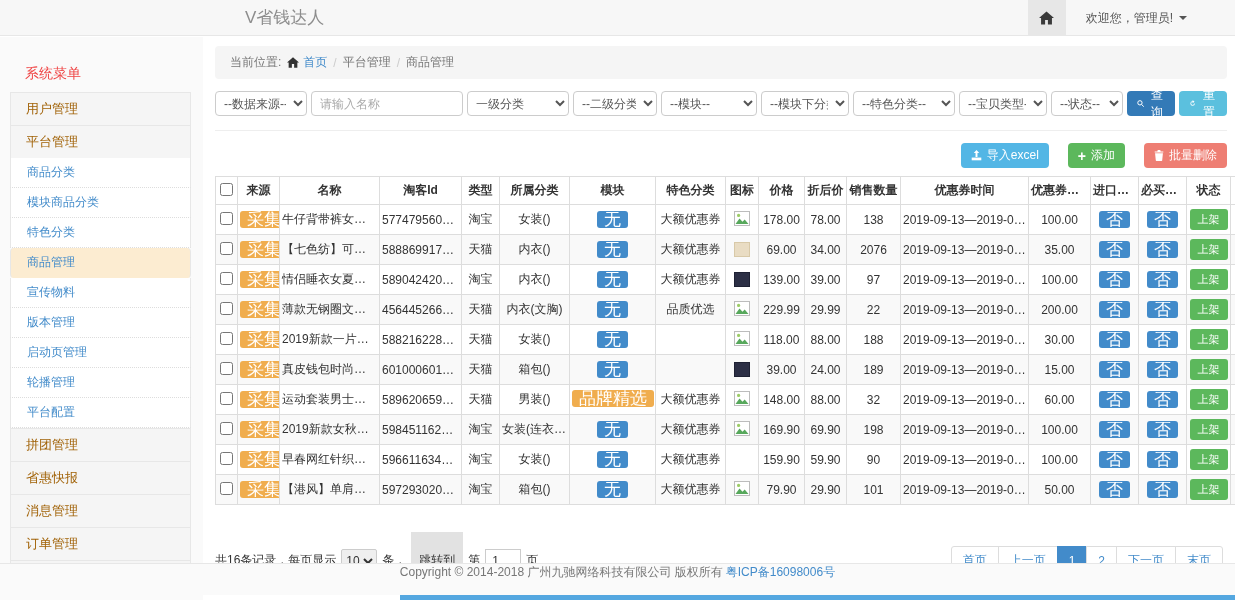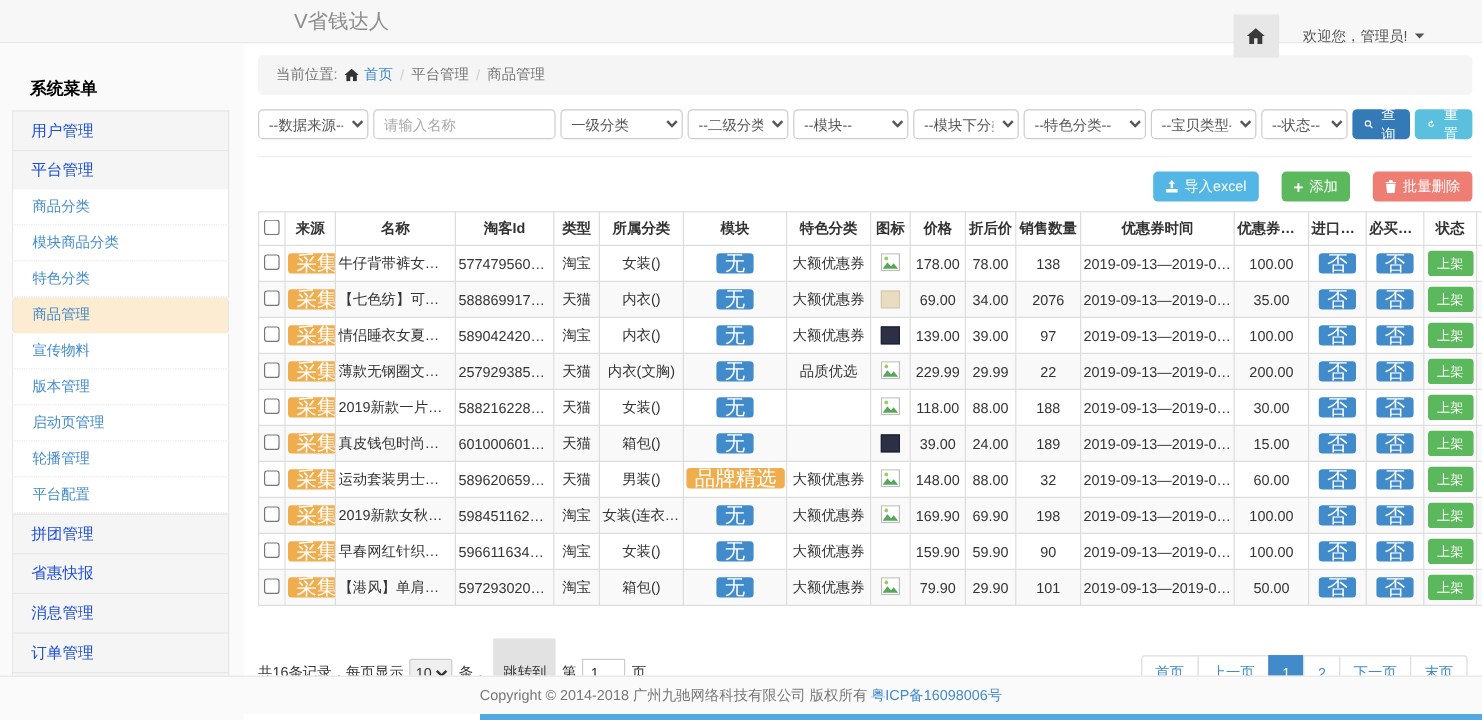--- a/index.html
+++ b/index.html
@@ -5,29 +5,29 @@
   * { box-sizing: border-box; margin: 0; padding: 0; }
   html,body { width:1235px; height:600px; }
   body {
     position: relative;
     font-family: "Liberation Sans", "DejaVu Sans", sans-serif;
     font-size: 12px; color:#333; background:#fff; overflow:hidden;
   }
   
   .topbar { position:absolute; top:0; left:0; right:0; height:36px; background:#f7f7f7; border-bottom:1px solid #e7e7e7; z-index:6; }
   .brand { position:absolute; left:245px; top:0; line-height:36px; font-size:17px; color:#8d8d8d; }
-  .topbar-right { position:absolute; right:0; top:0; height:36px; display:flex; align-items:center;margin-top:12px; }
+  .topbar-right { position:absolute; right:0; top:0; height:36px; display:flex; align-items:center; }
   .home-btn { width:38px; height:36px; background:#e7e7e7; display:flex; align-items:center; justify-content:center; cursor:pointer; }
   .welcome { padding:0 48px 0 20px; color:#555; display:flex; align-items:center; gap:6px; cursor:pointer; }
   .caret-down { width:0; height:0; border-left:4px solid transparent; border-right:4px solid transparent; border-top:4px solid #555; }
   
   .side-region { position:absolute; left:0; top:37px; width:203px; bottom:0; background:#fafafa; }
   .sidebar { position:absolute; left:10px; top:58px; width:181px; z-index:2; }
-  .sb-title { padding:7px 15px 9px; color:#000000; font-weight:bold; font-size:14px; background:#fafafa; }
-  .sb-group { padding:7px 15px; background:#f5f5f5; border:1px solid #e7e7e7; border-bottom:none; color:#1d4ed8; font-size:13px; cursor:pointer; }
+  .sb-title { padding:7px 15px 9px; color:#ef4444; font-weight:normal; font-size:14px; background:#fafafa; }
+  .sb-group { padding:7px 15px; background:#f5f5f5; border:1px solid #e7e7e7; border-bottom:none; color:#a16207; font-size:13px; cursor:pointer; }
   .sb-group:last-child { border-bottom:1px solid #e7e7e7; }
   .sb-sub { padding:6px 16px; background:#fff; color:#428bca; font-size:12px; border-bottom:1px dotted #ddd; border-left:1px solid #e7e7e7; border-right:1px solid #e7e7e7; cursor:pointer; }
   .sb-sub.active { background:#fcecd1; border-radius:4px; border-bottom:1px dotted transparent; }
   
   .content { position:absolute; left:215px; top:46px; width:1012px; }
   .breadcrumb { background:#f5f5f5; border-radius:4px; padding:8px 15px; color:#777; display:flex; align-items:center; gap:6px; }
   .breadcrumb .bc-home { color:#428bca; cursor:pointer; display:flex; align-items:center; gap:4px; }
   .breadcrumb .sep { color:#ccc; }
   .filters { margin-top:12px; display:flex; gap:4px; align-items:center; }
   .fsel, .ftxt { height:25px; border:1px solid #ccc; border-radius:4px; font-size:12px; color:#555; background:#fff; padding:0 4px; font-family:inherit; }
@@ -61,21 +61,21 @@
   .pager-left { display:flex; align-items:center; gap:5px; color:#333; }
   .pp-select { height:24px; border:1px solid #ccc; border-radius:2px; font-size:12px; color:#333; font-family:inherit; }
   .jump-btn { background:#e2e2e2; color:#333; padding:20px 8px; cursor:pointer; }
   .page-input { width:36px; height:24px; border:1px solid #ccc; font-size:12px; padding:0 6px; color:#333; font-family:inherit; }
   .pager-group { display:flex; margin-right:4px; }
   .pg-btn { border:1px solid #ddd; background:#fff; color:#428bca; padding:5px 11px; font-size:12px; margin-left:-1px; cursor:pointer; font-family:inherit; }
   .pg-btn:first-child { border-radius:3px 0 0 3px; margin-left:0; }
   .pg-btn:last-child { border-radius:0 3px 3px 0; }
   .pg-btn.active { background:#428bca; color:#fff; border-color:#428bca; }
   
-  .footer { position:absolute; left:0; right:0; top:563px; height:32px; background:#fafafa; border-top:1px solid #e7e7e7; display:flex; align-items:center; justify-content:center; gap:3px; color:#777; z-index:5; }
+  .footer { position:absolute; left:0; right:0; top:563px; height:32px; background:#fafafa; border-top:1px solid #e7e7e7; display:flex; align-items:flex-start; justify-content:center; gap:3px; color:#777; z-index:5; }
   .footer .icp { color:#428bca; cursor:pointer; }
   .bottom-strip { position:absolute; left:400px; right:0; bottom:0; height:5px; background:#54a7e0; z-index:7; }
 </style>
 </head>
 <body>
 
 <div class="topbar">
   <div class="brand">V省钱达人</div>
   <div class="topbar-right">
     <div class="home-btn">
@@ -283,21 +283,21 @@
           <td>100.00</td>
           <td><span class="badge badge-blue">否</span></td>
           <td><span class="badge badge-blue">否</span></td>
           <td><button class="btn-shelf">上架</button></td>
           <td></td>
         </tr>
         <tr>
           <td><input type="checkbox" style=""></td>
           <td><span class="badge badge-orange">采集</span></td>
           <td title="薄款无钢圈文胸聚拢性...">薄款无钢圈文胸聚拢性...</td>
-          <td>257929385535</td>
+          <td>456445266888</td>
           <td>天猫</td>
           <td>内衣(文胸)</td>
           <td><span class="badge badge-blue">无</span></td>
           <td>品质优选</td>
           <td><svg width="16" height="15" viewBox="0 0 16 15">
               <rect x="0.5" y="0.5" width="15" height="14" fill="#fff" stroke="#bcbcbc"></rect>
               <circle cx="4.6" cy="4.4" r="1.6" fill="#9ccc65"></circle>
               <path d="M1.5 13l4-5.4 3 3.2 2.2-2.4 3.8 4.6z" fill="#57a85c"></path>
             </svg></td>
           <td>229.99</td>

